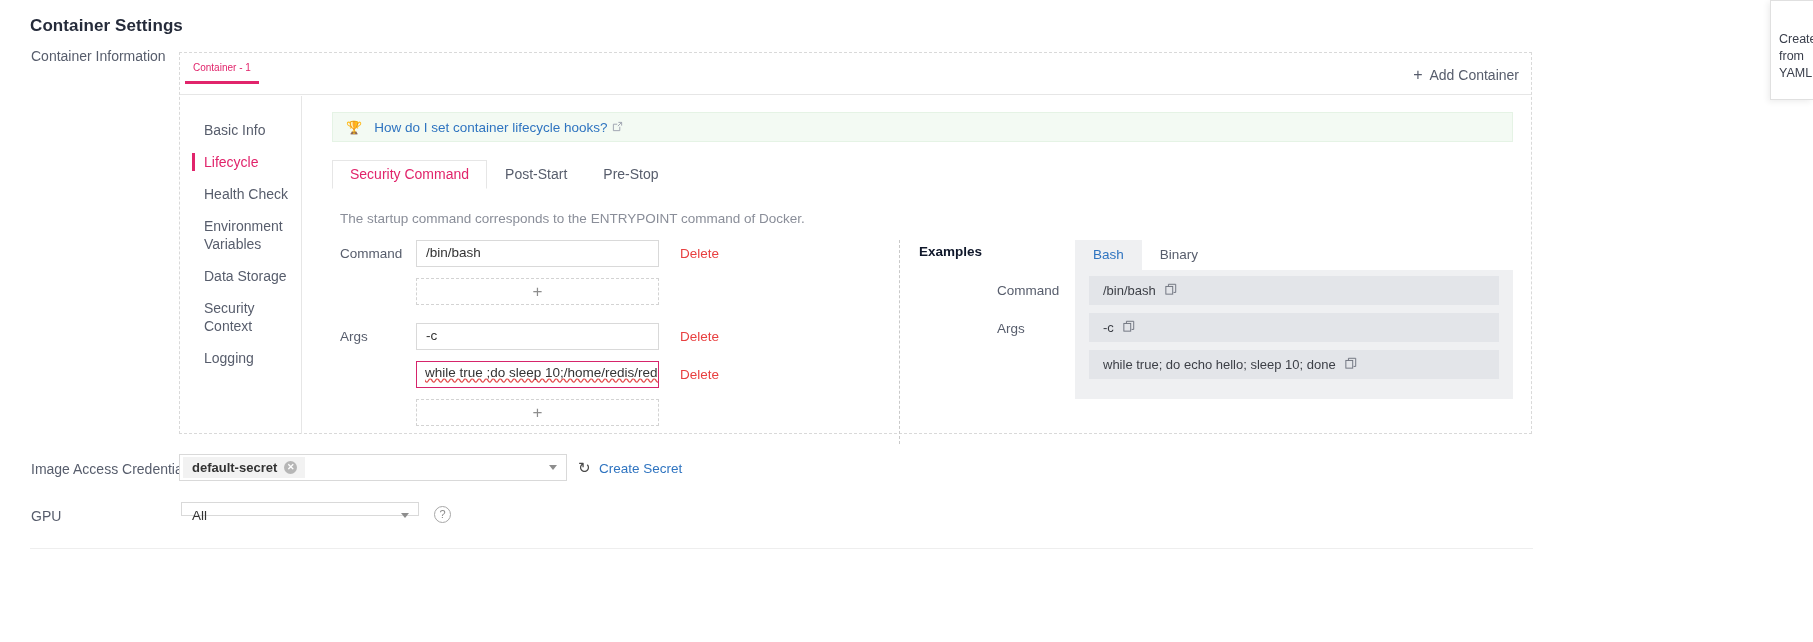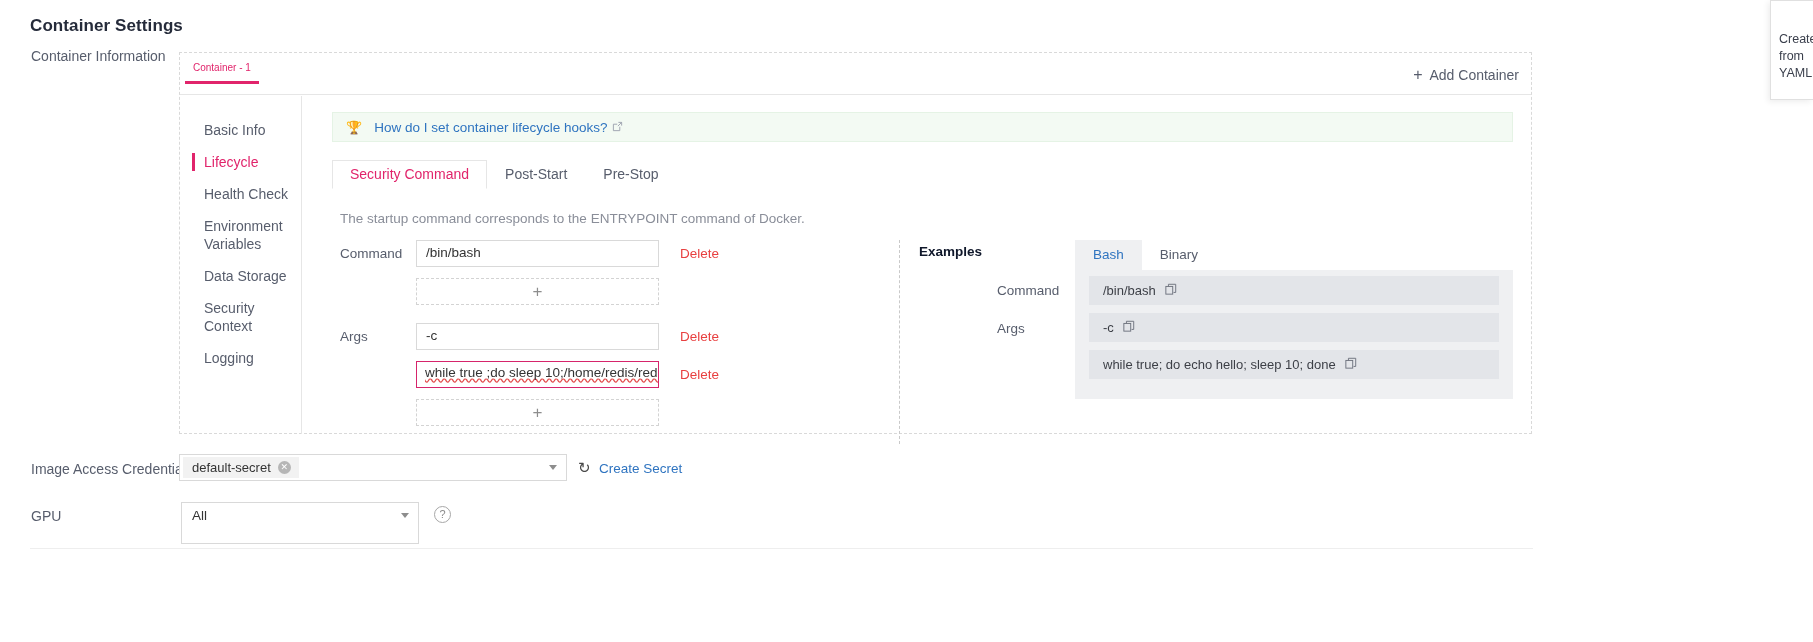--- a/index.html
+++ b/index.html
@@ -293,20 +293,21 @@
   .tag-chip {
     margin-left: 3px;
     height: 21px;
     background: #f2f2f2;
     display: flex;
     align-items: center;
     gap: 7px;
     padding: 0 8px 0 9px;
     font-size: 13px;
     color: #333;
+    font-weight: bold;
   }
   .chip-x {
     width: 13px; height: 13px;
     border-radius: 50%;
     background: #b6b6b6;
     color: #fff;
     font-size: 9px;
     line-height: 13px;
     text-align: center;
     cursor: pointer;
@@ -330,21 +331,21 @@
   .create-secret {
     position: absolute;
     left: 599px; top: 461px;
     font-size: 13.5px;
     color: #2f74c0;
     cursor: pointer;
   }
   .gpu-select {
     position: absolute;
     left: 181px; top: 502px;
-    width: 238px; height: 42px;
+    width: 238px; height: 14px;
     border: 1px solid #d9d9d9;
     background: #fff;
     font-size: 13.5px;
     color: #333;
     padding: 5px 0 0 10px;
   }
   .help-icon {
     position: absolute;
     left: 434px; top: 506px;
     width: 17px; height: 17px;

